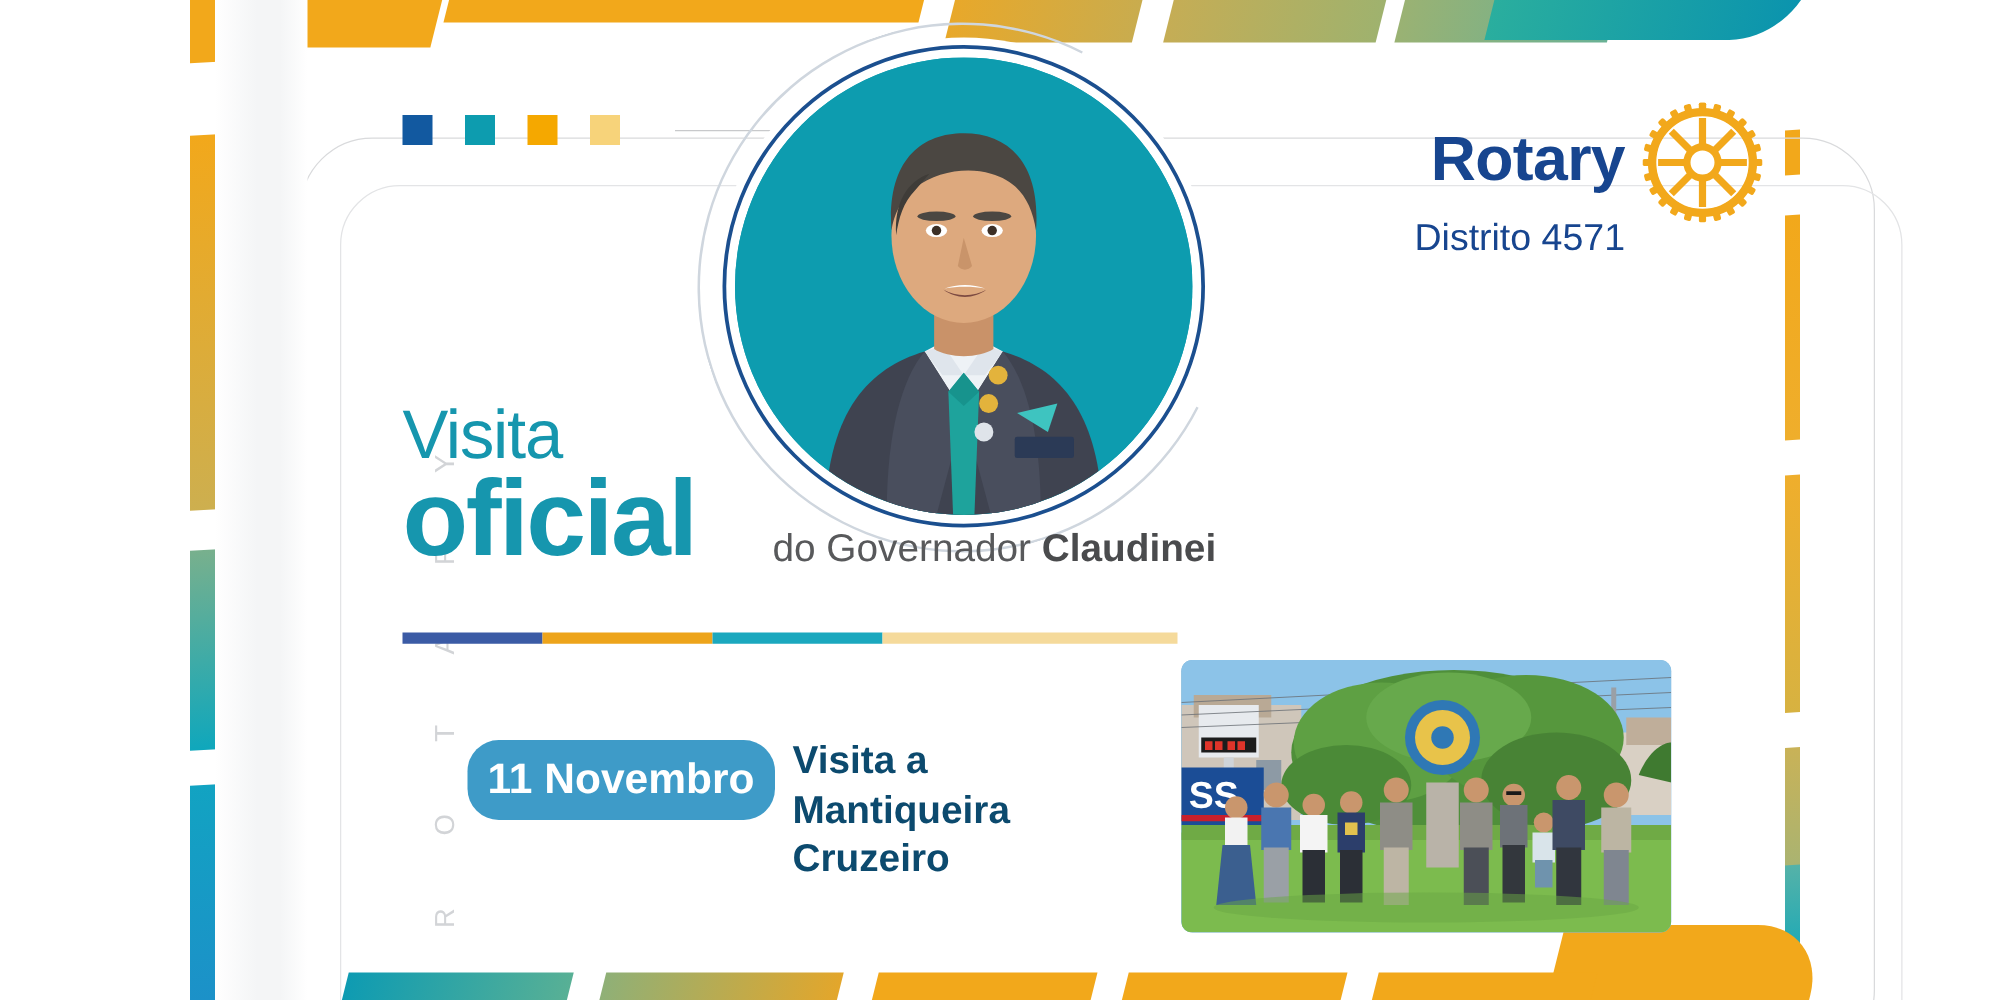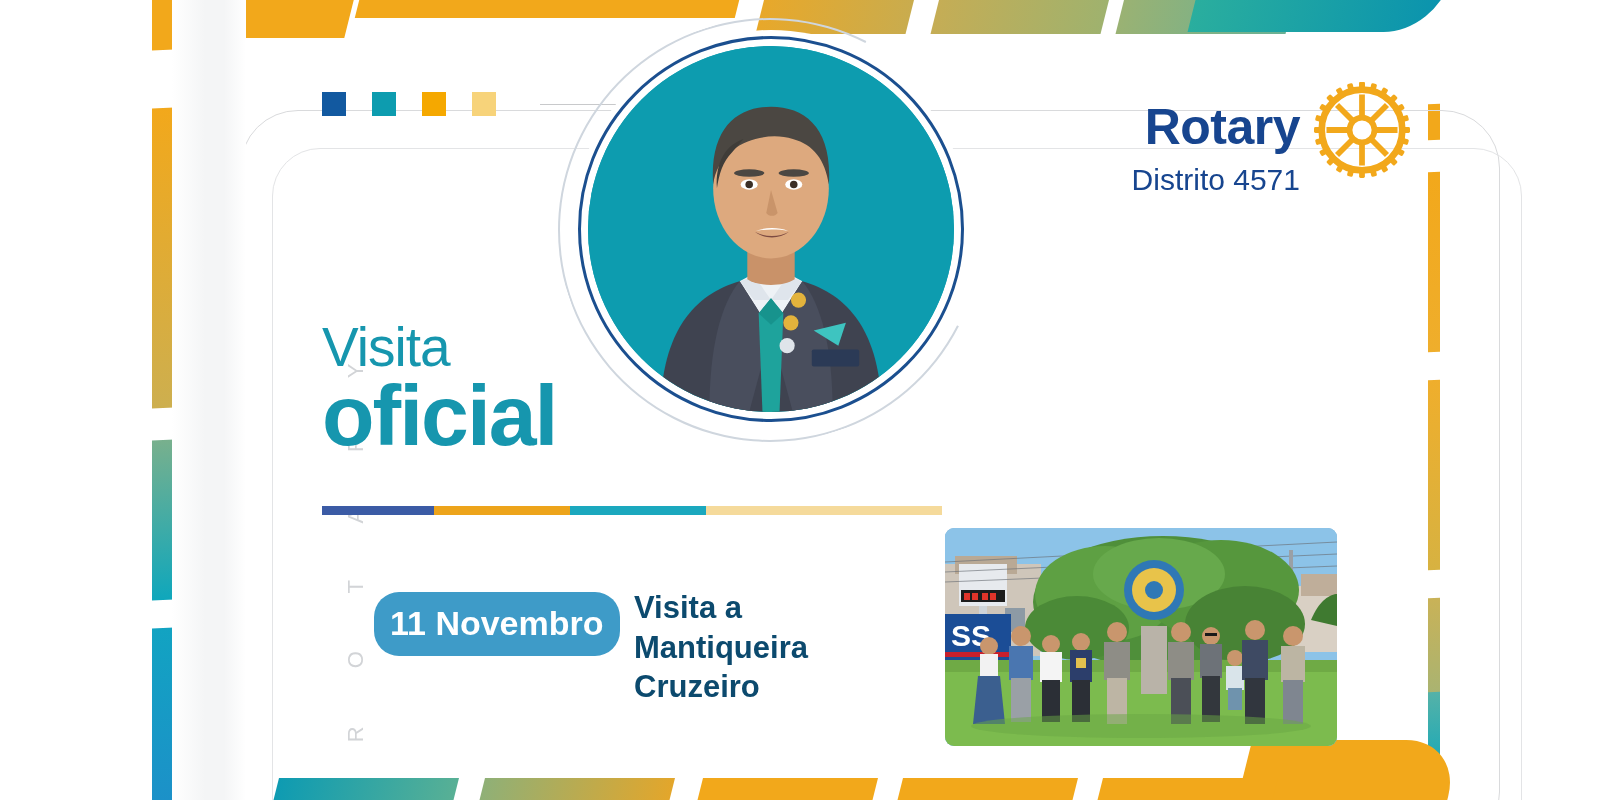--- a/index.html
+++ b/index.html
@@ -158,21 +158,21 @@
     color: #17458F;
     letter-spacing: -0.5px;
     line-height: 1;
     font-family: "Liberation Sans", sans-serif;
     margin-top: 12px;
   }
   .rotary-district {
     font-size: 30px;
     color: #17458F;
     line-height: 1.3;
-    margin-top: 8px;
+    margin-top: 19px;
     font-family: "Liberation Sans", sans-serif;
   }
   .wheel { width: 96px; height: 96px; display:block; }
 
   
   .portrait {
     position: absolute;
     left: 578px; top: 36px;
     width: 386px; height: 386px;
     border-radius: 50%;
@@ -423,20 +423,21 @@
       </svg>
     </div>
   </div>
 
   <div class="title-block">
     <div class="title-visita">Visita</div>
     <div class="title-oficial">oficial</div>
   </div>
 
   <div class="gov-name">
+    <div><span>do Governador </span><b>Claudinei</b></div>
   </div>
 
   <div class="rule">
     <span style="background:#3B5BA5;width:18%"></span>
     <span style="background:#EDA41B;width:22%"></span>
     <span style="background:#1BA8BE;width:22%"></span>
     <span style="background:#F5DA9B;width:38%"></span>
   </div>
 
   <div class="date-badge">11 Novembro</div>

